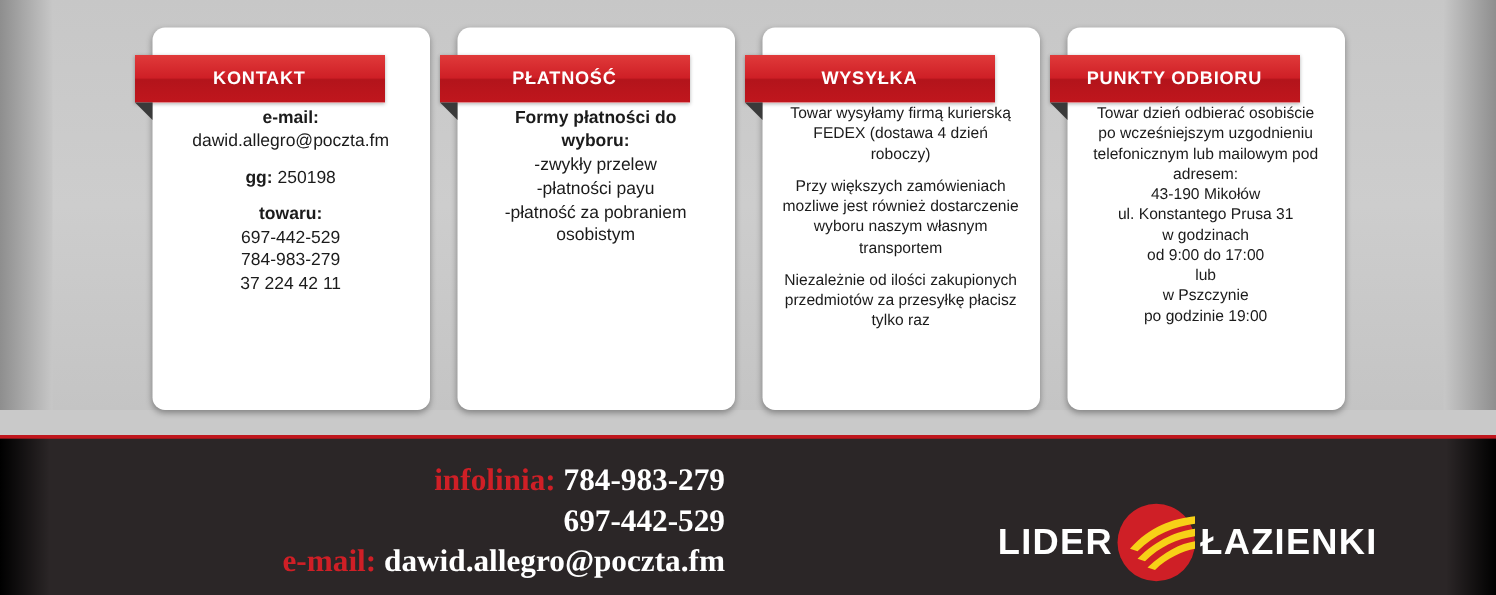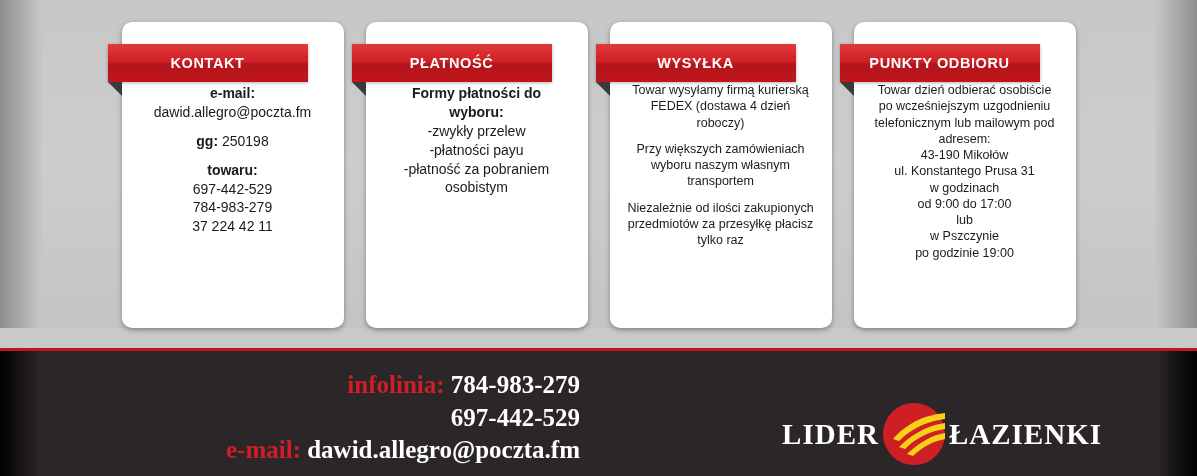--- a/index.html
+++ b/index.html
@@ -145,21 +145,21 @@
   #logo {
     position: absolute;
     right: 95px;
     top: 52px;
     display: flex;
     align-items: center;
     color: #ffffff;
     font-weight: bold;
     font-size: 29px;
     letter-spacing: 1px;
-    font-family: Liberation Serif, serif;
+    font-family: Liberation Sans, sans-serif;
   }
   #logo-mark {
     position: relative;
     width: 62px;
     height: 62px;
     margin: 0 4px;
   }
   #logo-mark .disc {
     position: absolute;
     left: 0; top: 0;
@@ -209,20 +209,21 @@
         <div class="ribbon-wrap">
           <div class="ribbon">WYSYŁKA</div>
           <div class="ribbon-tail"></div>
         </div>
         <div class="card-body">
           <p>Towar wysyłamy firmą kurierską</p>
           <p>FEDEX (dostawa 4 dzień</p>
           <p>roboczy)</p>
           <span class="sp"></span>
           <p>Przy większych zamówieniach</p>
+          <p>mozliwe jest również dostarczenie</p>
           <p>wyboru naszym własnym</p>
           <p>transportem</p>
           <span class="sp"></span>
           <p>Niezależnie od ilości zakupionych</p>
           <p>przedmiotów za przesyłkę płacisz</p>
           <p>tylko raz</p>
         </div>
       </div>
       <div class="card card-small">
         <div class="ribbon-wrap">

